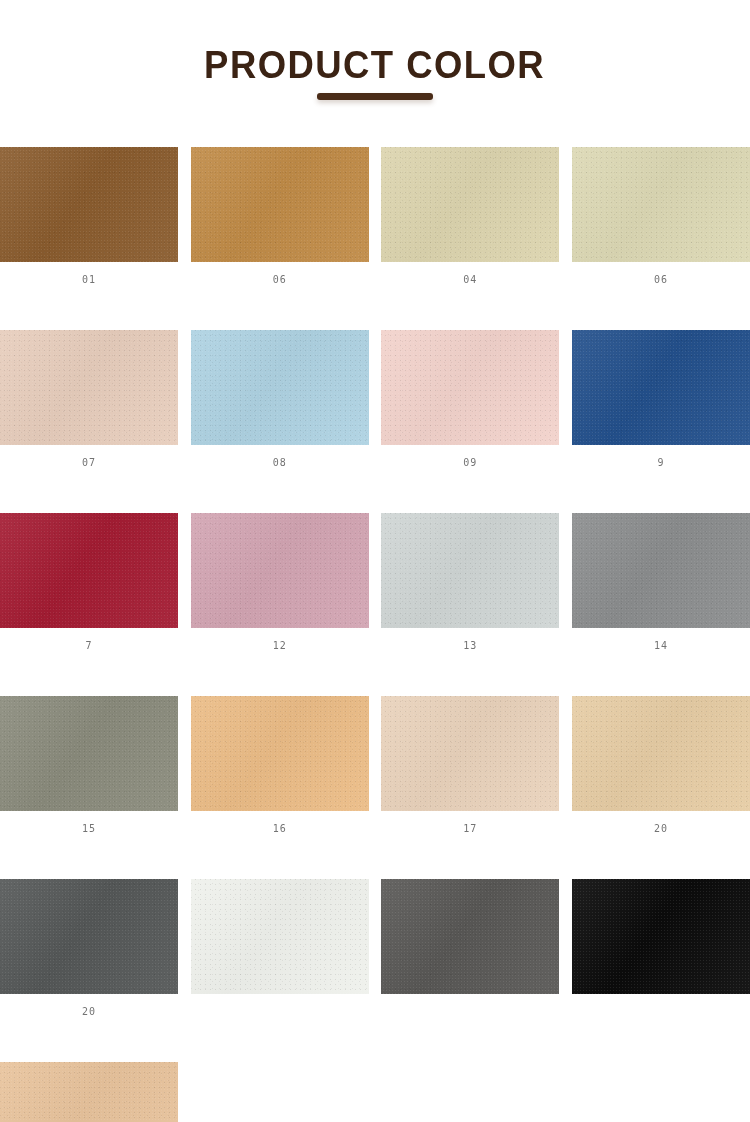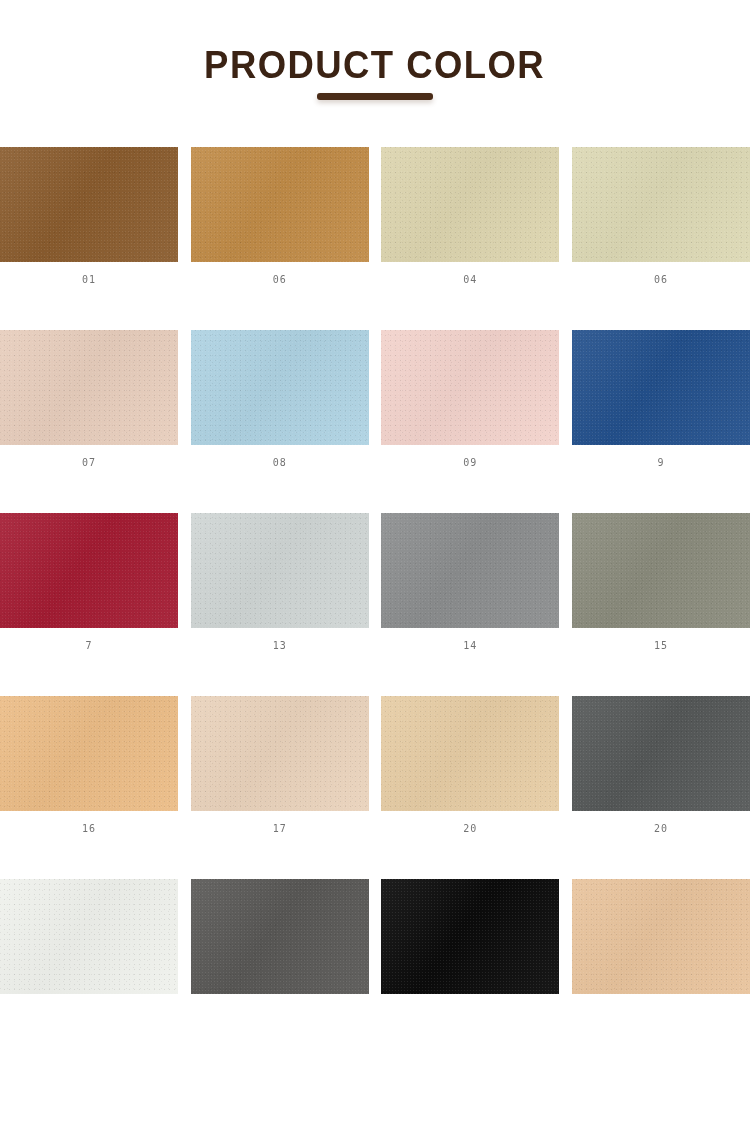--- a/index.html
+++ b/index.html
@@ -157,20 +157,24 @@
       </div>
       <div class="swatch-cell">
         <div class="swatch-chip" style="background-color: rgb(35, 80, 140);"></div>
         <div class="swatch-label">9</div>
       </div>
       <div class="swatch-cell">
         <div class="swatch-chip" style="background-color: rgb(164, 28, 51);"></div>
         <div class="swatch-label">7</div>
       </div>
       <div class="swatch-cell">
+        <div class="swatch-chip" style="background-color: rgb(210, 164, 178);"></div>
+        <div class="swatch-label">12</div>
+      </div>
+      <div class="swatch-cell">
         <div class="swatch-chip" style="background-color: rgb(207, 213, 212);"></div>
         <div class="swatch-label">13</div>
       </div>
       <div class="swatch-cell">
         <div class="swatch-chip" style="background-color: rgb(139, 141, 142);"></div>
         <div class="swatch-label">14</div>
       </div>
       <div class="swatch-cell">
         <div class="swatch-chip" style="background-color: rgb(138, 139, 124);"></div>
         <div class="swatch-label">15</div>

